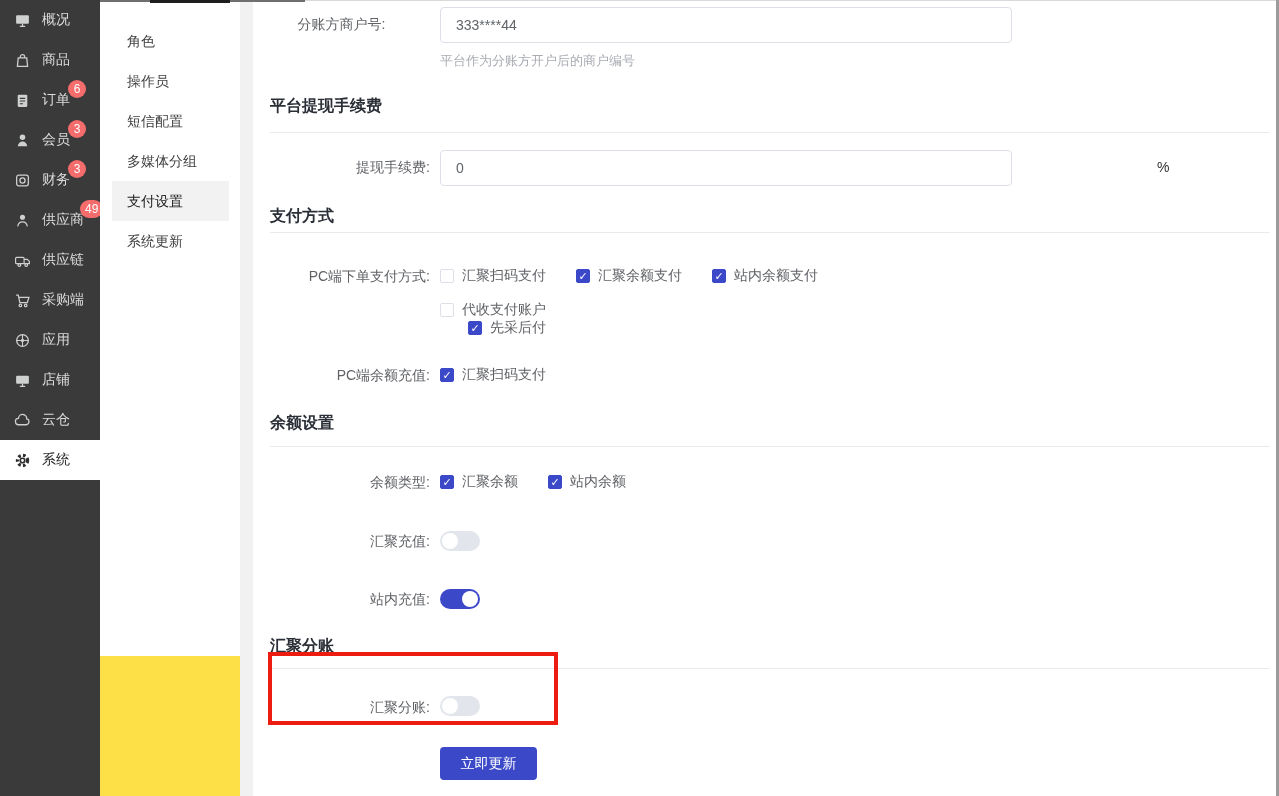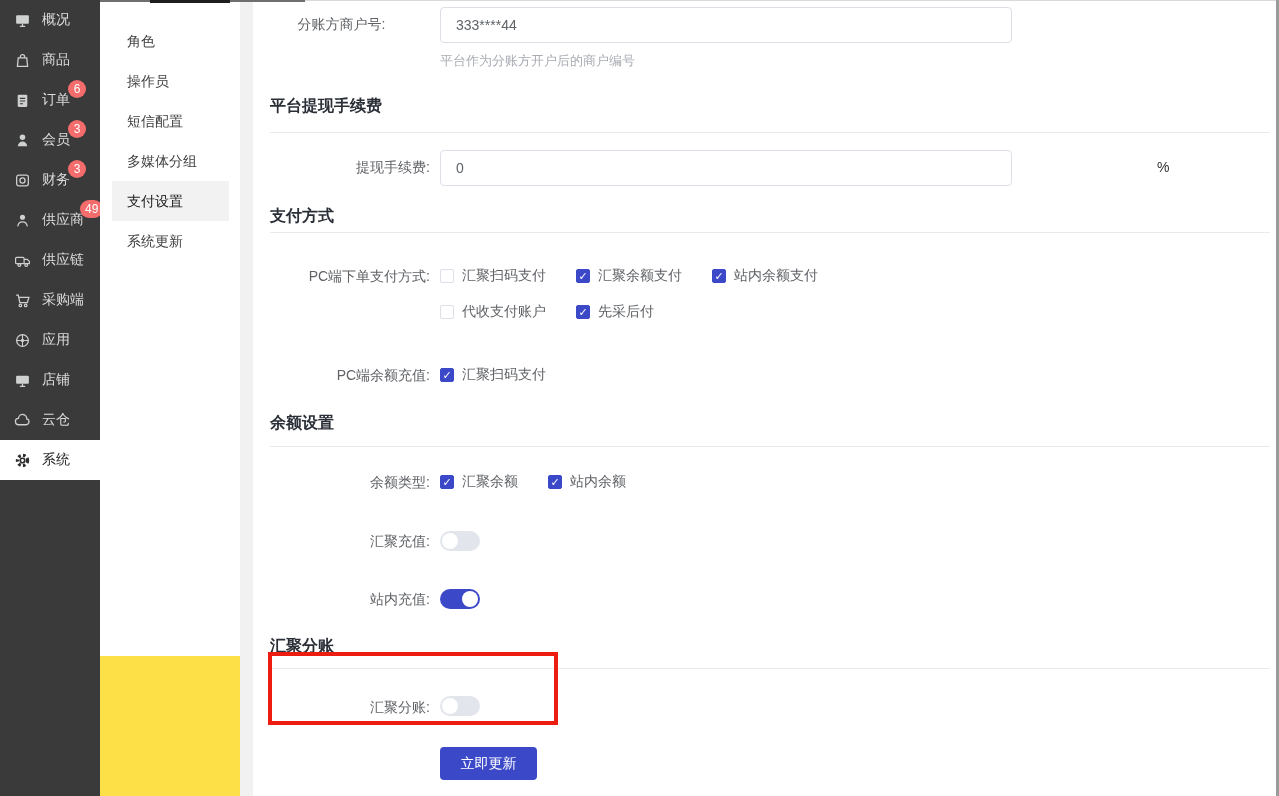--- a/index.html
+++ b/index.html
@@ -222,21 +222,21 @@
       </span>
       <span class="cb-option checked">
         <span class="cb-box">✓</span>
         <span class="cb-label">汇聚余额支付</span>
       </span>
       <span class="cb-option checked">
         <span class="cb-box">✓</span>
         <span class="cb-label">站内余额支付</span>
       </span>
     </div>
-    <div class="cb-row" style="top:301px;">
+    <div class="cb-row" style="top:301px;flex-direction:column;">
       <span class="cb-option">
         <span class="cb-box"></span>
         <span class="cb-label">代收支付账户</span>
       </span>
       <span class="cb-option checked">
         <span class="cb-box">✓</span>
         <span class="cb-label">先采后付</span>
       </span>
     </div>
 

